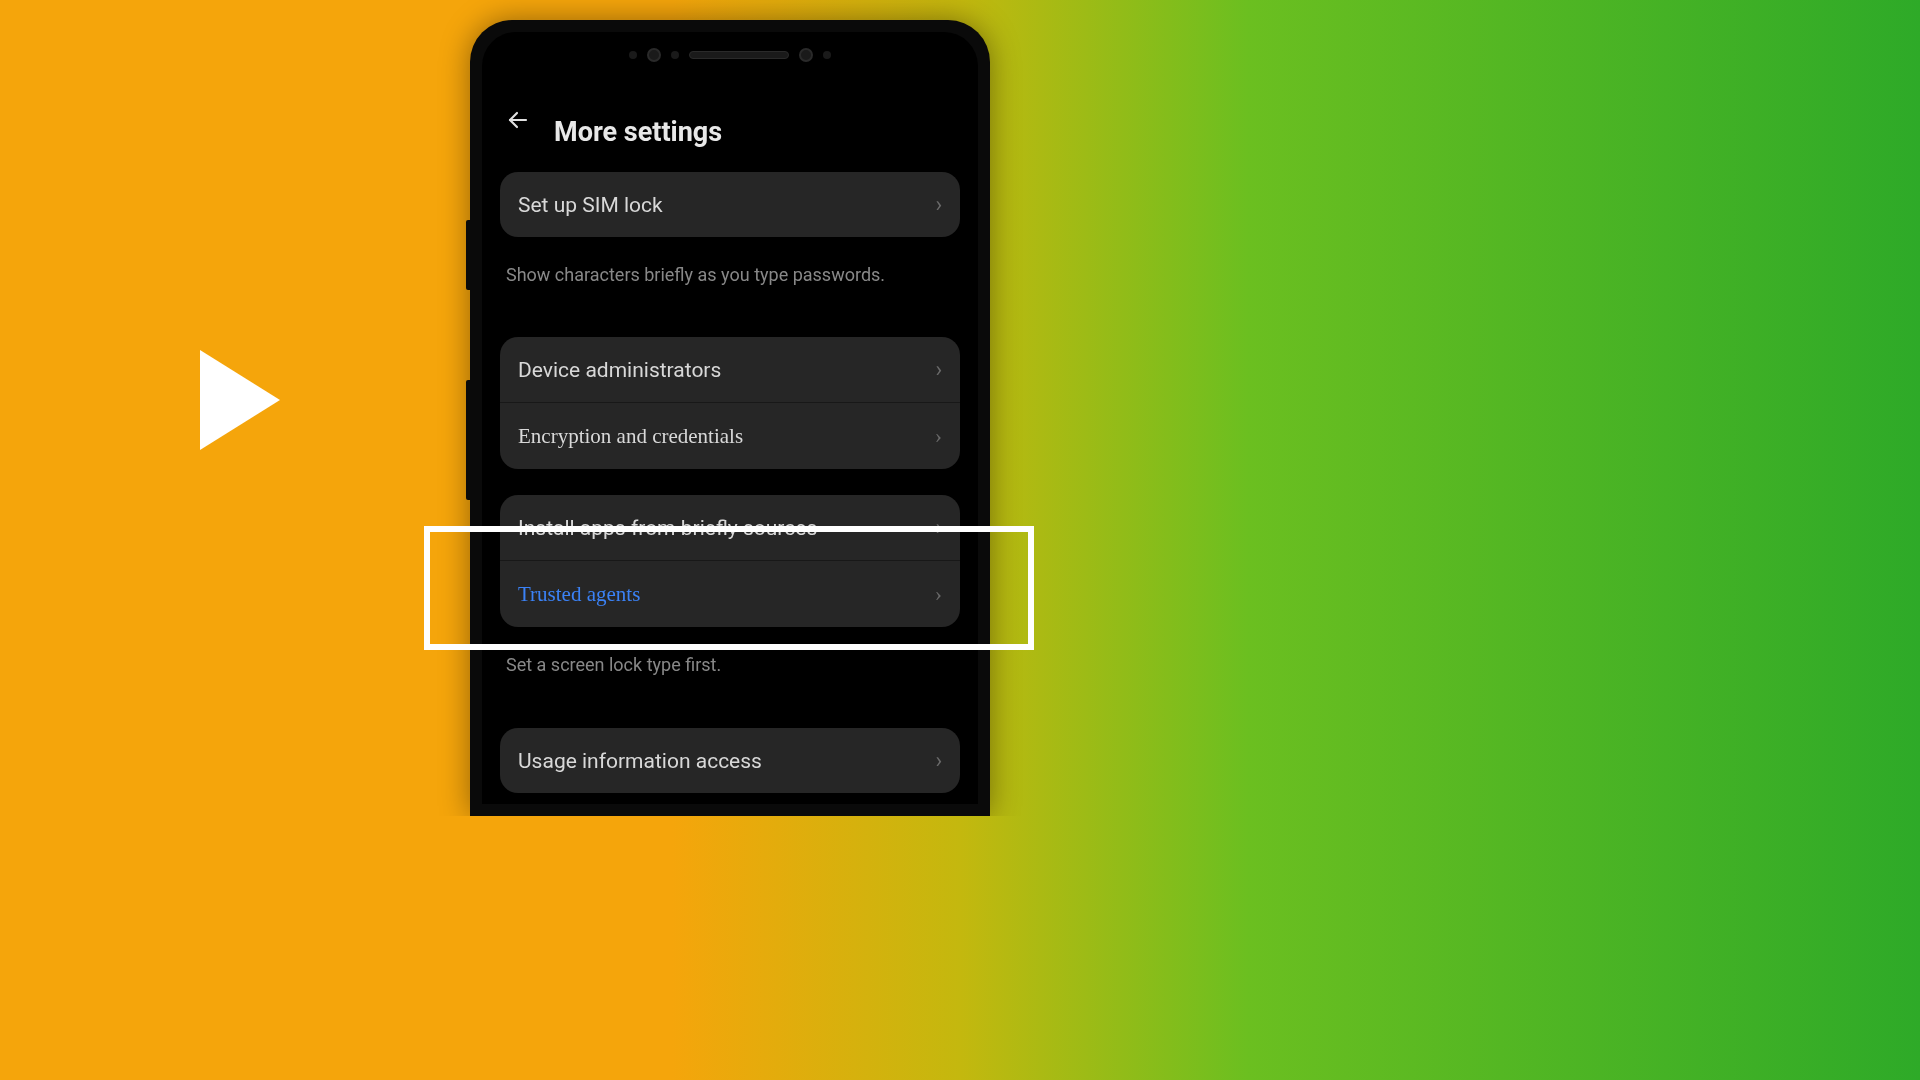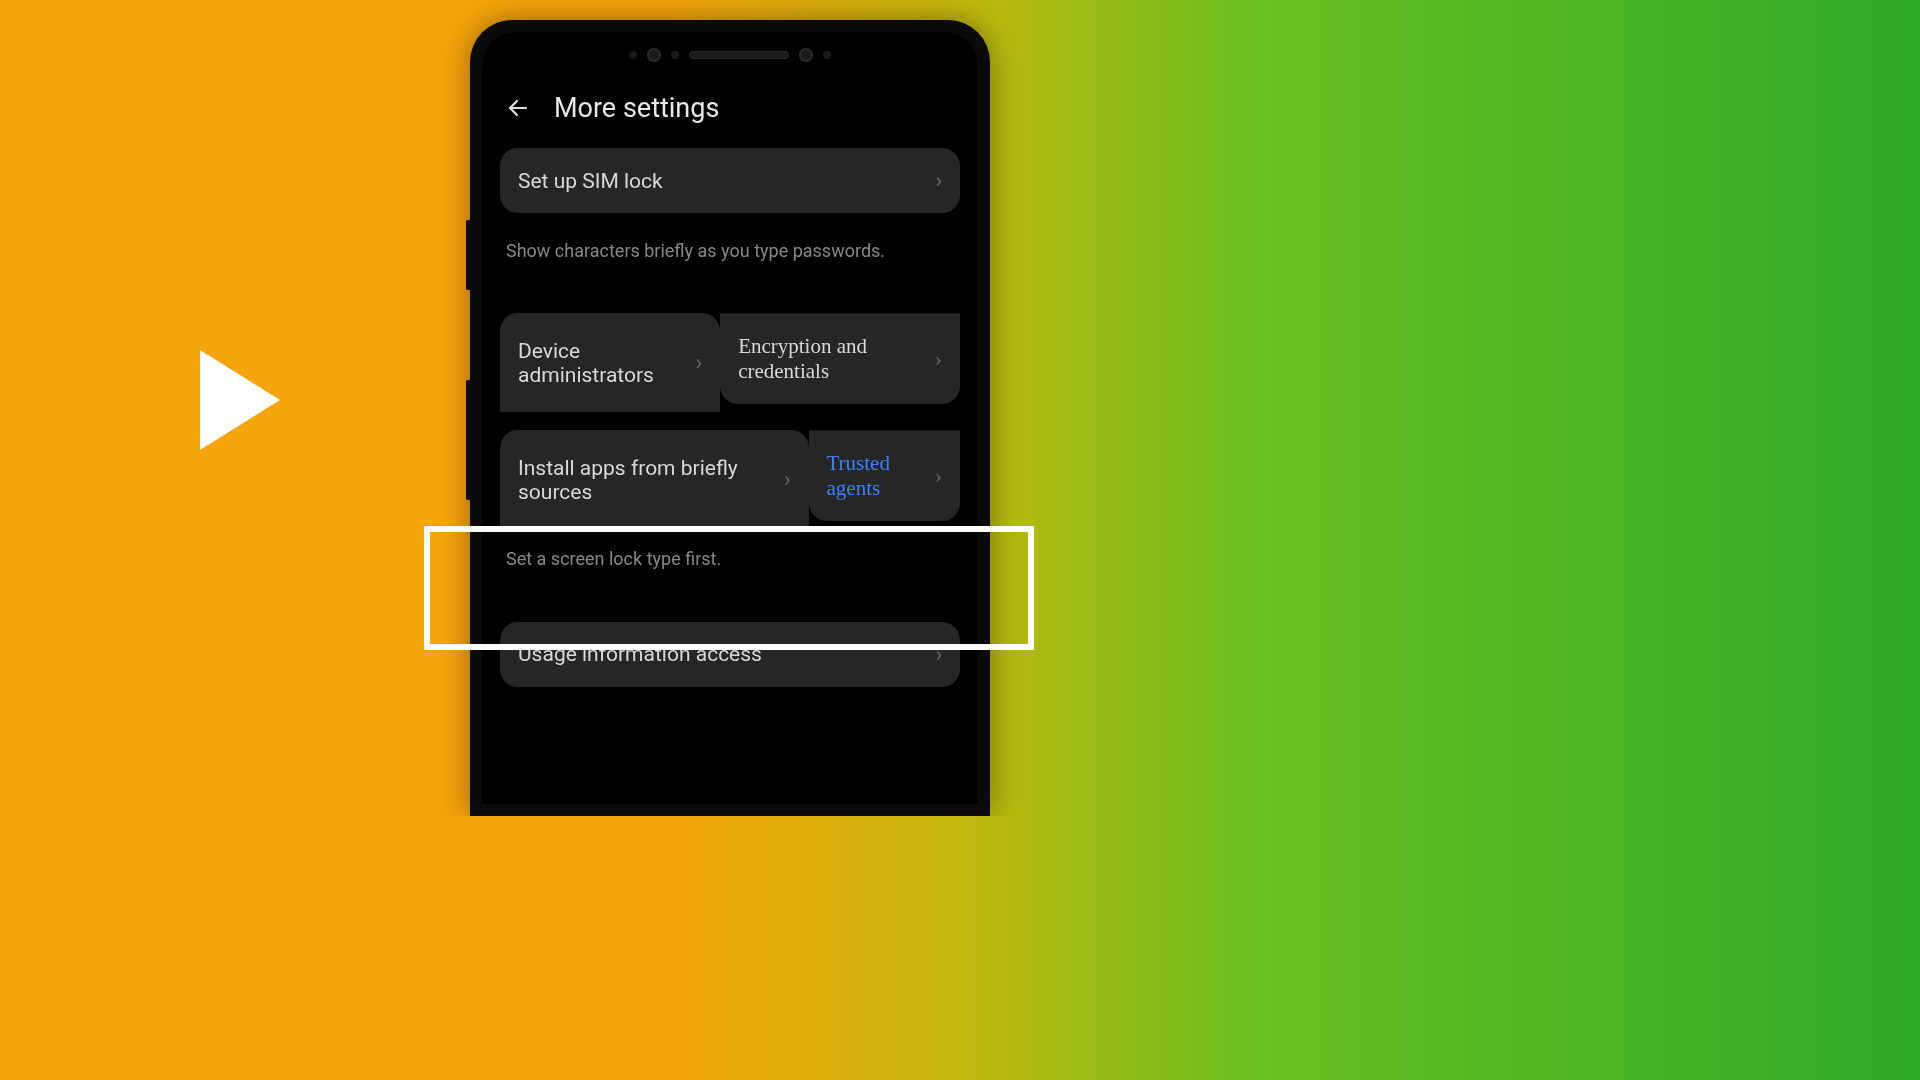--- a/index.html
+++ b/index.html
@@ -63,30 +63,31 @@
     }
     .back-arrow {
       width: 24px;
       height: 24px;
       display: flex;
       align-items: center;
       justify-content: center;
     }
     .header-title {
       font-size: 27px;
-      font-weight: 400;
+      font-weight: 700;
       color: #e8e8e8;
-    }
-    .row-group { display: flex; flex-direction: row; }
+      margin-top: 24px;
+    }
+    .row-group { display: flex; flex-direction: column; }
     .row {
       background: #262626;
       border-radius: 18px;
       padding: 20px 18px;
       display: flex;
-      align-items: center;
+      align-items: flex-end;
       justify-content: space-between;
       margin-bottom: 8px;
     }
     .row.joined-top { border-radius: 18px 18px 0 0; margin-bottom: 0; }
     .row.joined-bot { border-radius: 0 0 18px 18px; border-top: 1px solid rgba(0,0,0,0.35); font-family: Liberation Serif, serif; }
     .row.disabled .row-label { color: #3b82f6; }
     .row-label {
       font-size: 21px;
       color: #d8d8d8;
       font-weight: 400;

